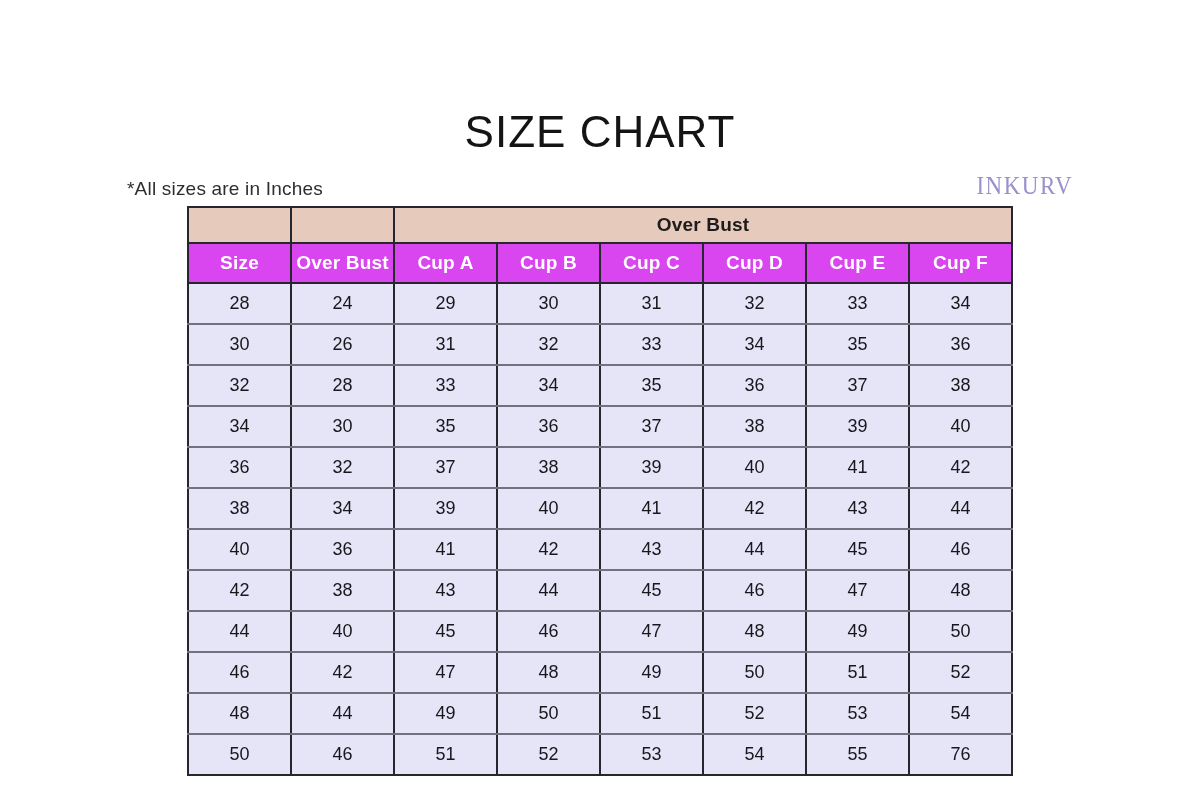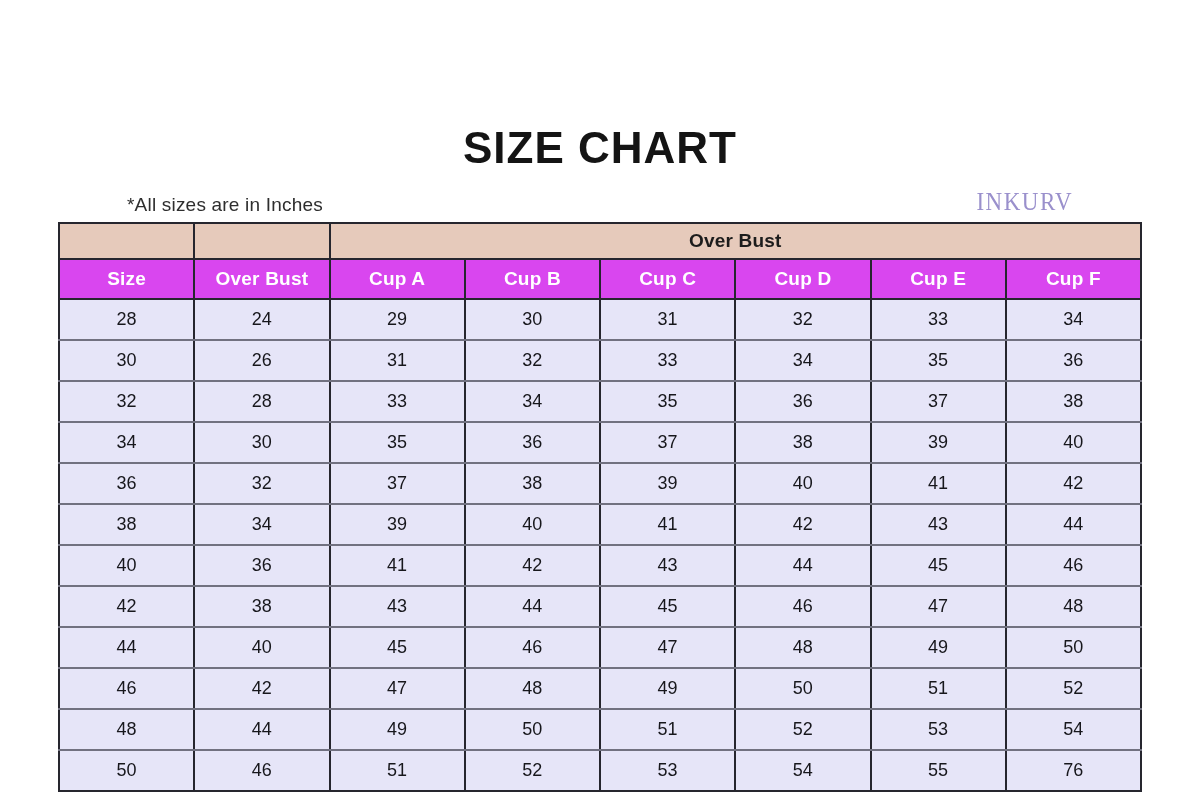--- a/index.html
+++ b/index.html
@@ -12,25 +12,25 @@
     -webkit-font-smoothing: antialiased;
   }
   .page {
     position: relative;
     width: 1200px;
     height: 800px;
     background: #ffffff;
     overflow: hidden;
   }
   .title {
-    margin: 16px;
+    margin: 0;
     padding-top: 108px;
     text-align: center;
     font-size: 44px;
-    font-weight: 700;
+    font-weight: 400;
     letter-spacing: 1px;
     color: #141414;
     line-height: 1.1;
   }
   .subheader {
     width: 946px;
     margin: 18px auto 6px auto;
     display: flex;
     justify-content: space-between;
     align-items: flex-end;
@@ -42,21 +42,21 @@
   }
   .brand {
     font-family: "Liberation Serif", serif;
     font-size: 23px;
     color: #9a90cc;
     letter-spacing: 1.5px;
     font-weight: 400;
     transform: scaleY(1.05);
   }
   table.size-table {
-    width: 1084px;
+    width: 826px;
     margin: 0 auto;
     border-collapse: collapse;
     table-layout: fixed;
     border: 2px solid #26262e;
   }
   .size-table th, .size-table td {
     border-left: 2px solid #26262e;
     border-right: 2px solid #26262e;
     text-align: center;
     vertical-align: middle;

